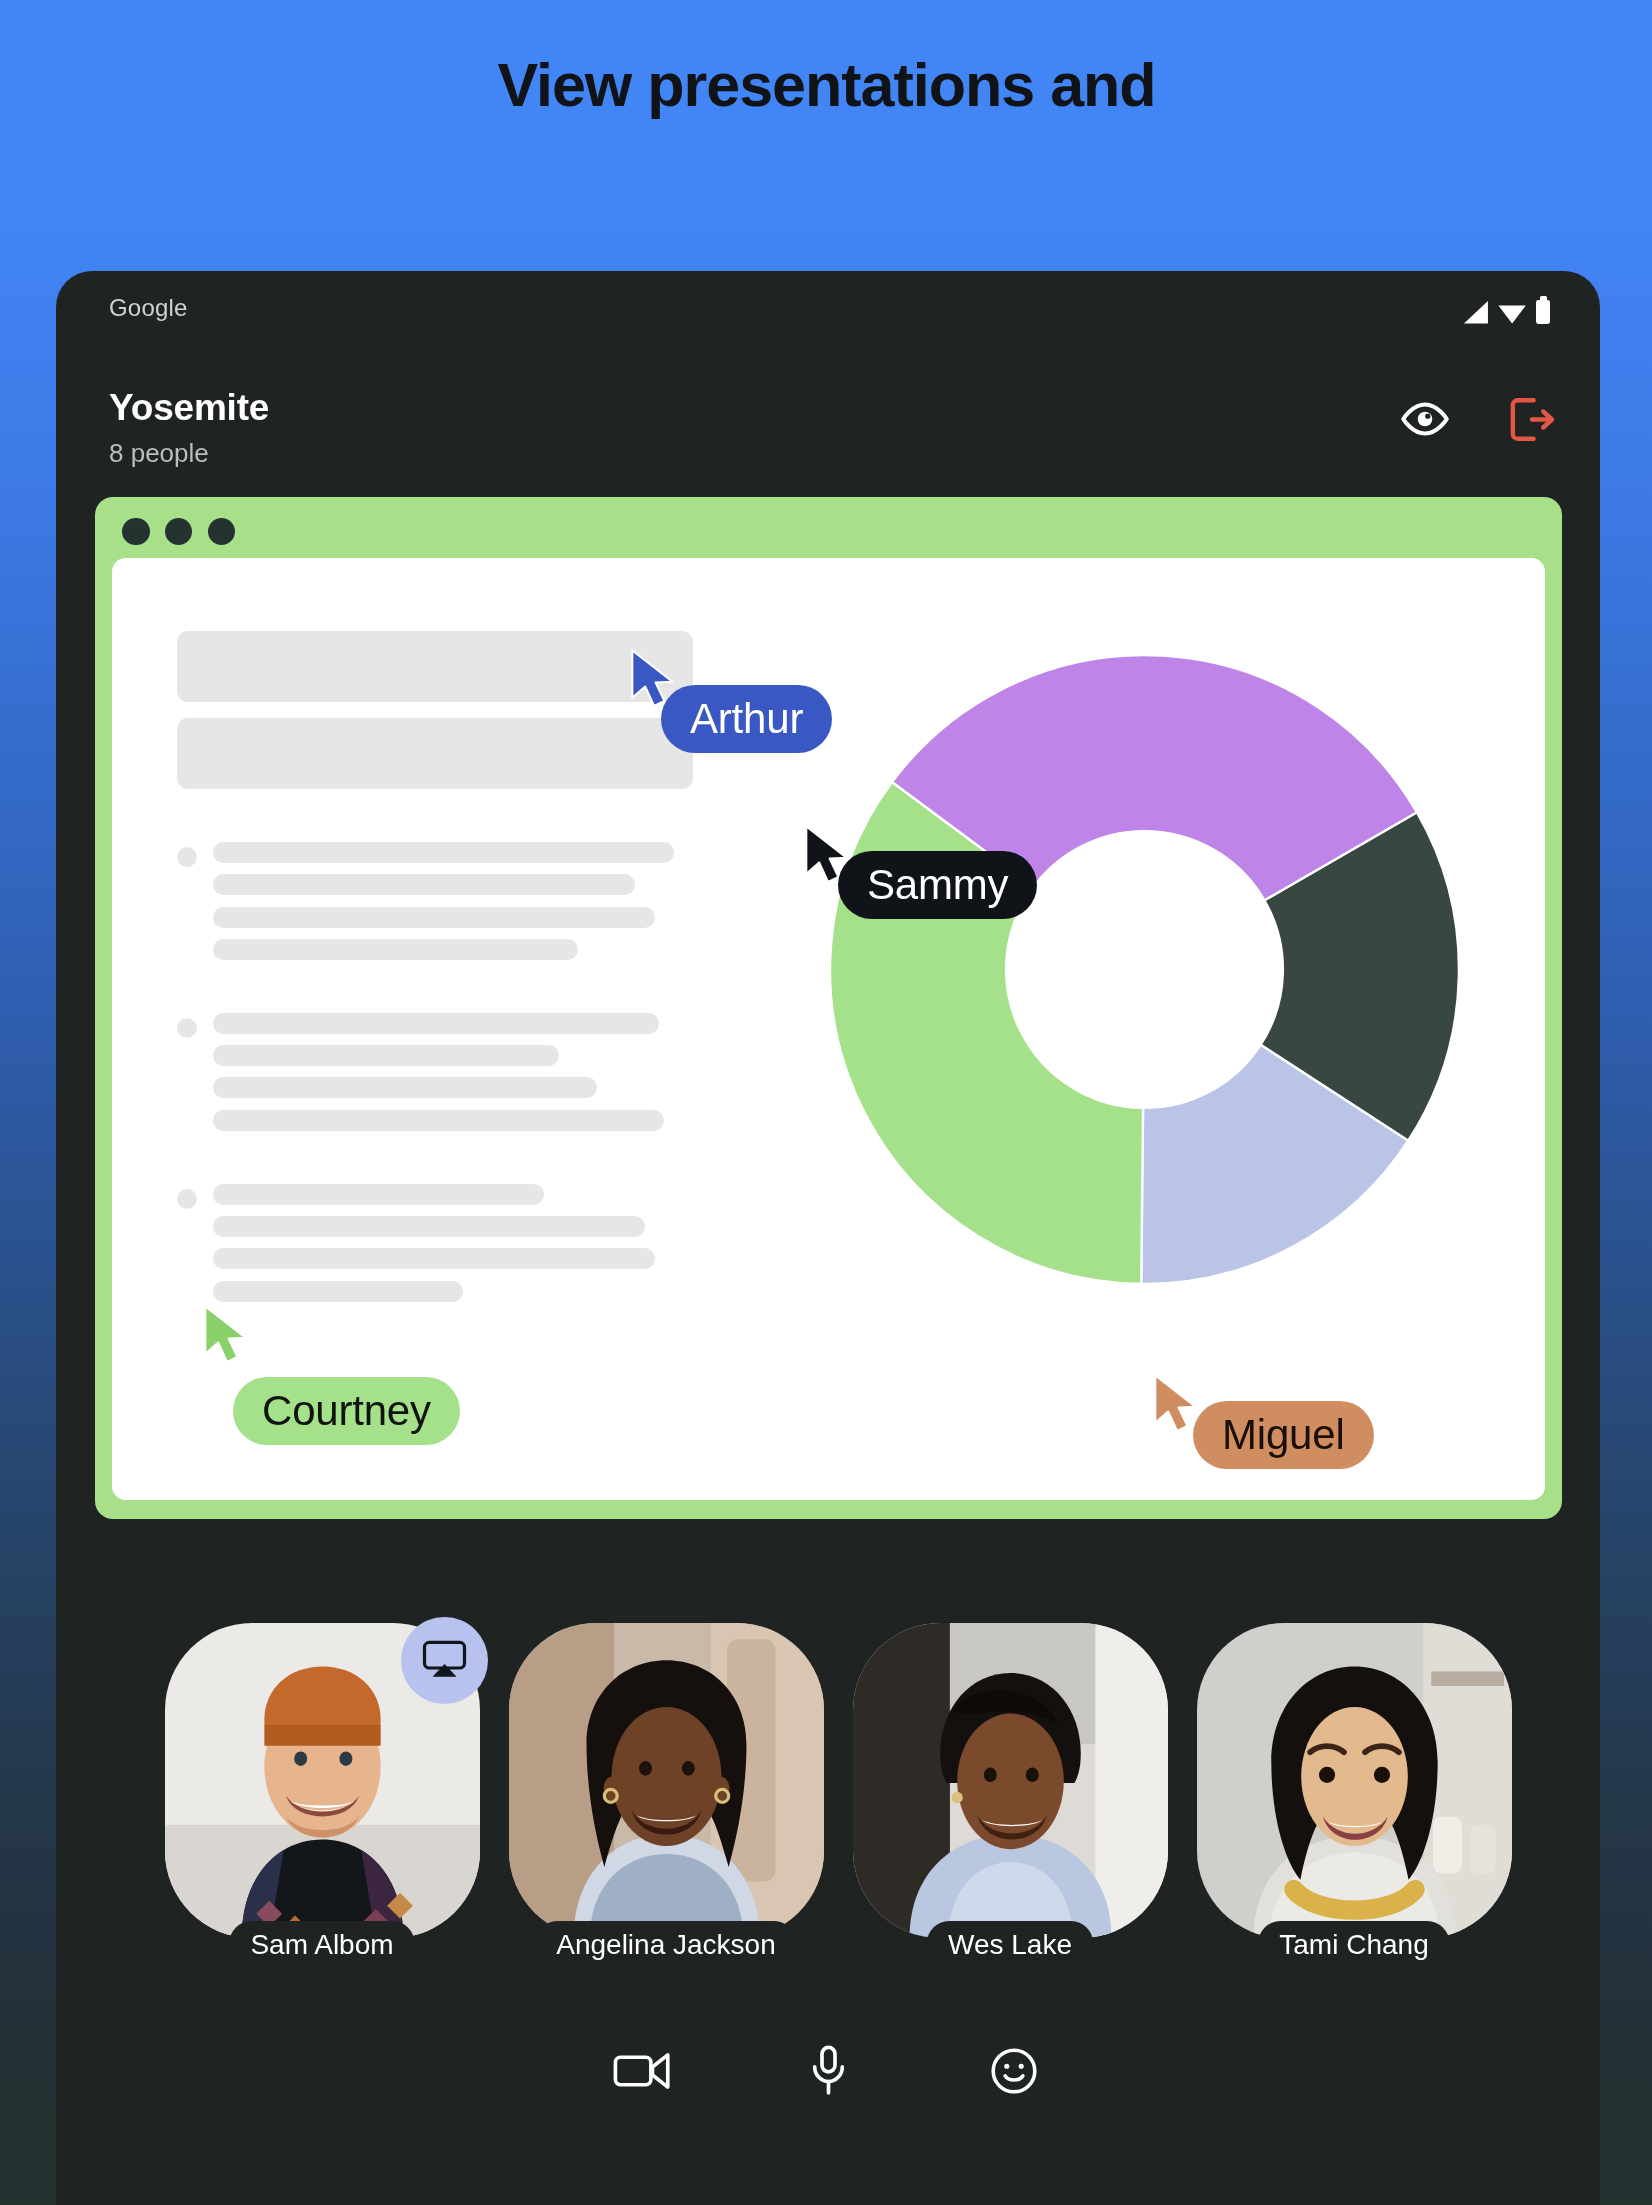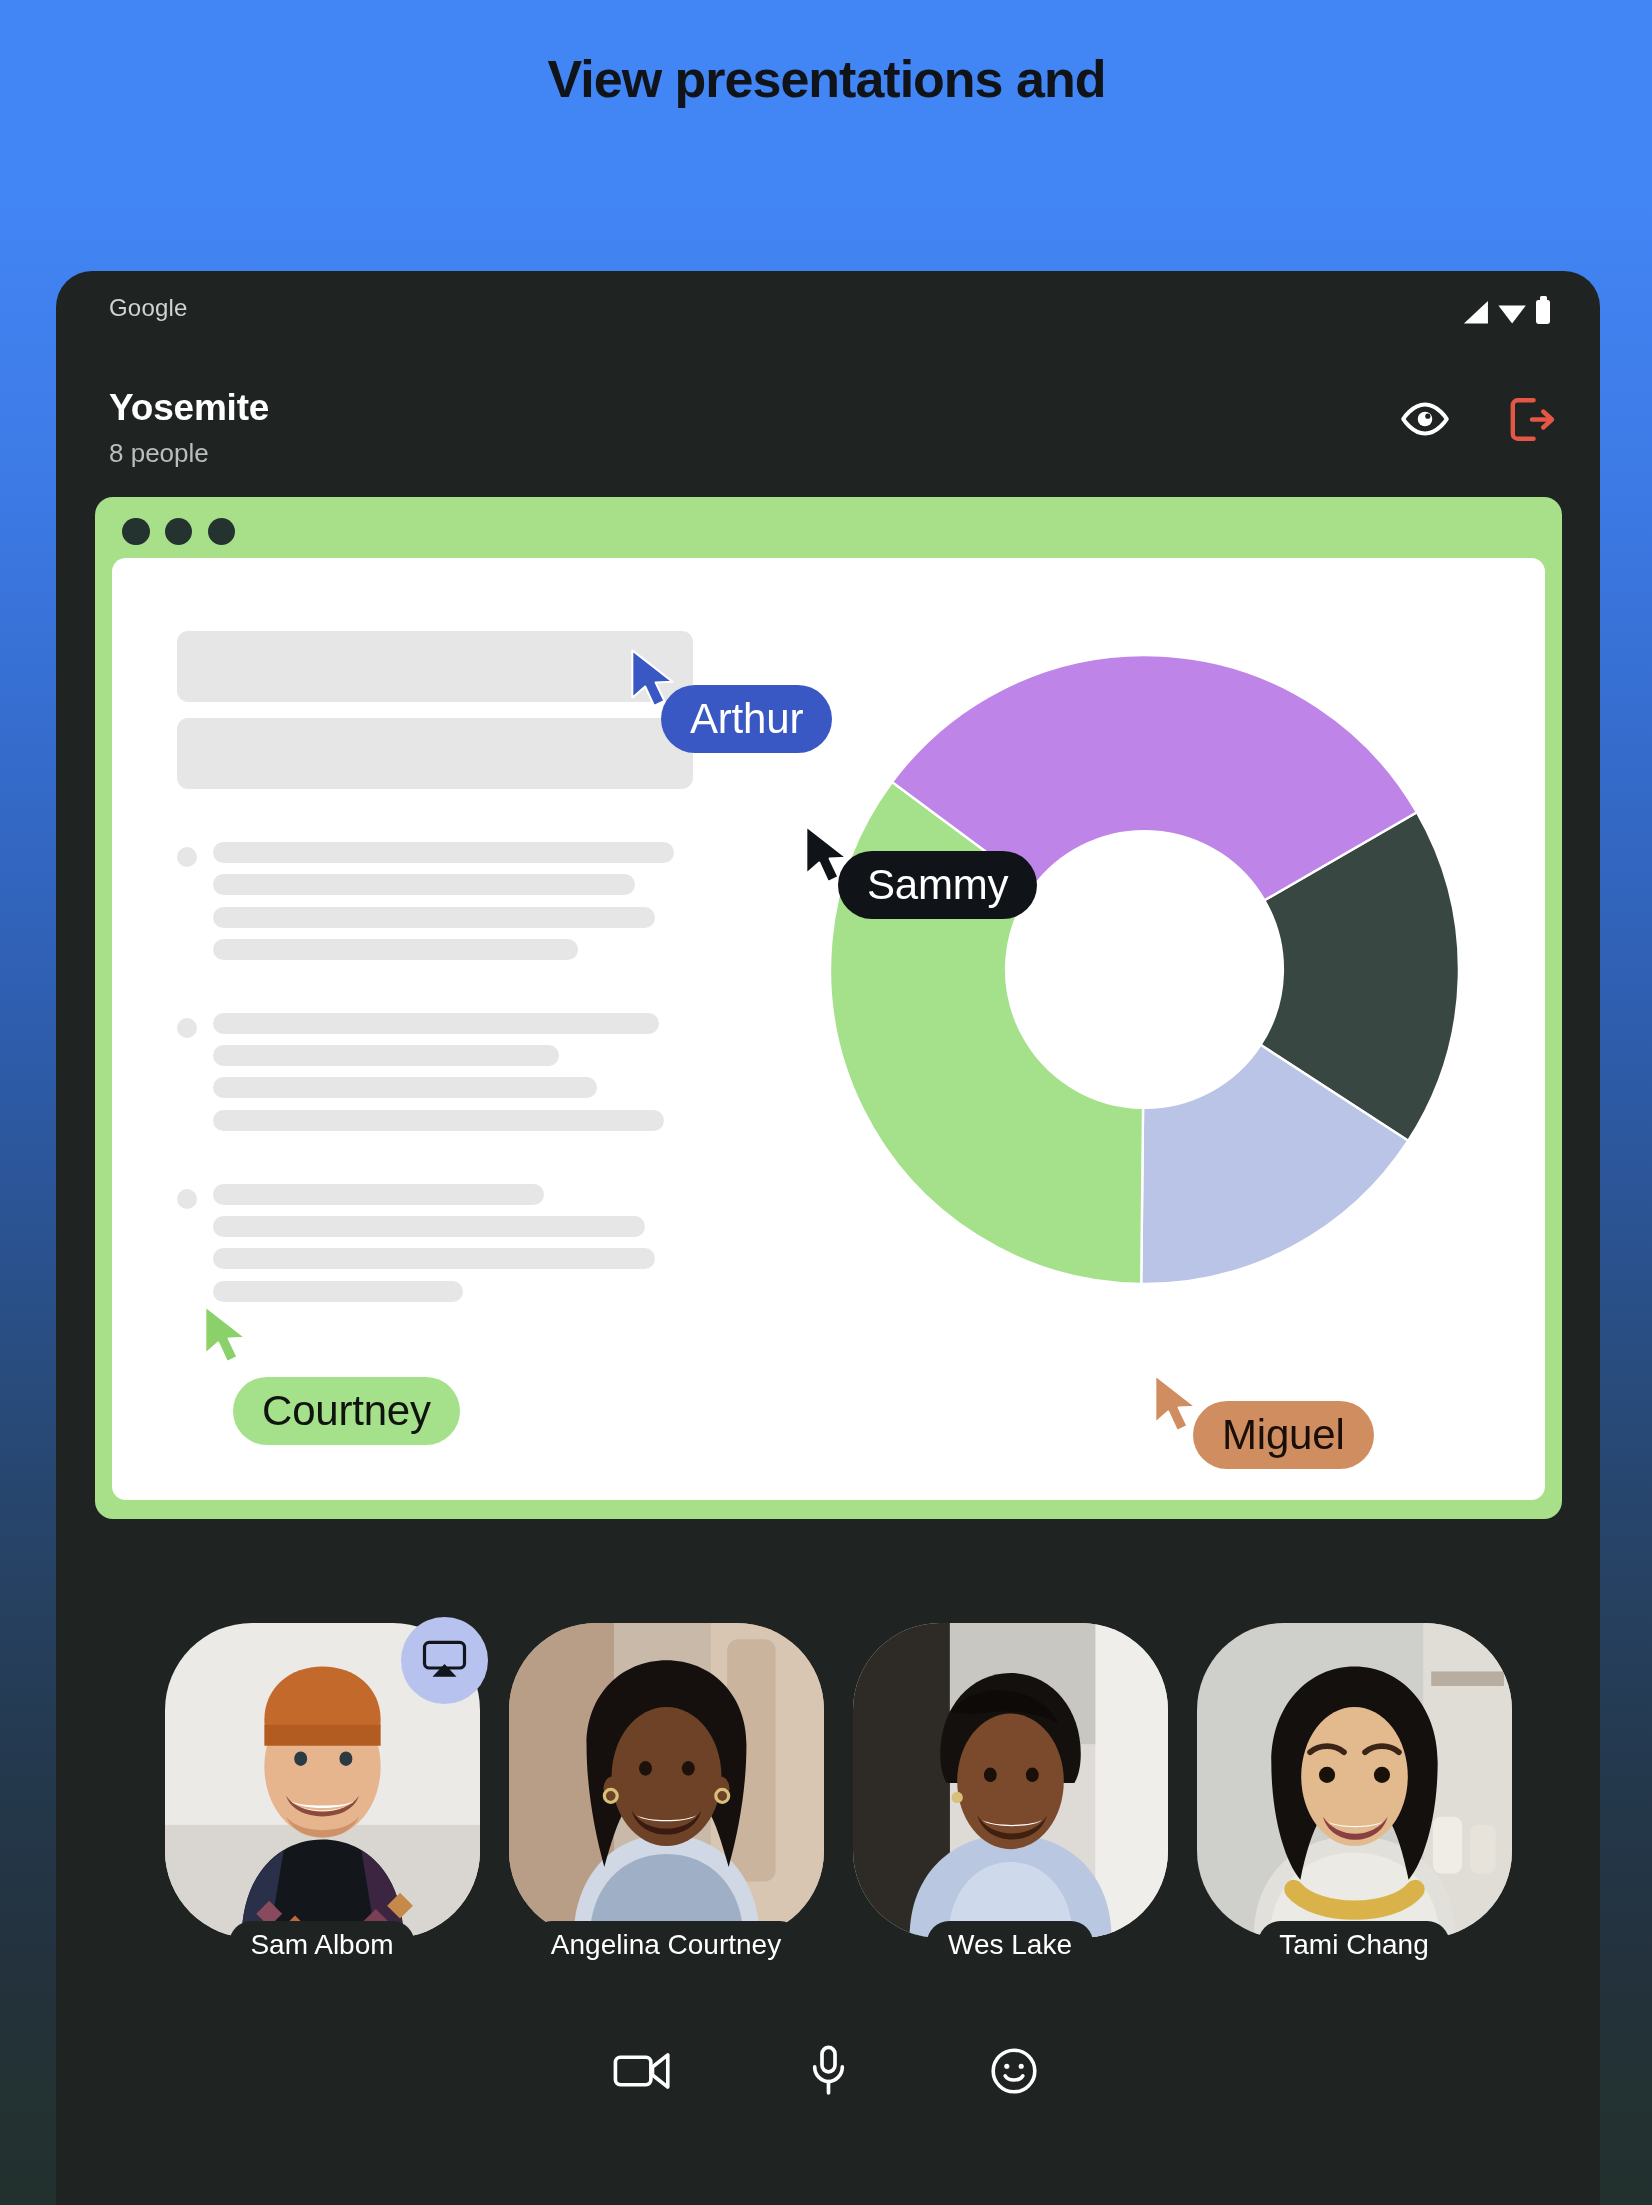--- a/index.html
+++ b/index.html
@@ -29,21 +29,21 @@
   }
 
   
   .headline {
     position: absolute;
     top: 48px;
     left: 0;
     width: 1653px;
     text-align: center;
     color: #101418;
-    font-size: 52px;
+    font-size: 61px;
     font-weight: 700;
     line-height: 1.23;
     letter-spacing: -1px;
   }
 
   
   .device {
     position: absolute;
     left: 56px;
     top: 271px;
@@ -476,21 +476,21 @@
           <ellipse cx="169" cy="180" rx="8" ry="9" fill="#1d120b"></ellipse>
           <ellipse cx="222" cy="180" rx="8" ry="9" fill="#1d120b"></ellipse>
           <path d="M152 232c16 30 70 30 86 0-10 40-76 40-86 0z" fill="#3a1a12"></path>
           <path d="M158 238c14 8 60 8 74 0-10 10-64 10-74 0z" fill="#ffffff"></path>
           <ellipse cx="128" cy="205" rx="11" ry="15" fill="#6e4226"></ellipse>
           <ellipse cx="262" cy="205" rx="11" ry="15" fill="#6e4226"></ellipse>
           <circle cx="126" cy="214" r="8" fill="none" stroke="#d8c07a" stroke-width="4"></circle>
           <circle cx="264" cy="214" r="8" fill="none" stroke="#d8c07a" stroke-width="4"></circle>
         </svg>
       </div>
-      <div class="ptile-nameplate">Angelina Courtney</div>
+      <div class="ptile-nameplate">Angelina Jackson</div>
     </div>
 
     <div class="ptile">
       <div class="ptile-photo">
         <svg viewBox="0 0 390 390">
           <rect width="390" height="390" fill="#dedbd6"></rect>
           <rect x="0" y="0" width="120" height="390" fill="#2e2b27"></rect>
           <rect x="300" y="0" width="90" height="390" fill="#efeeea"></rect>
           <rect x="120" y="0" width="180" height="150" fill="#c9c7c2"></rect>
           <path d="M70 390c0-80 54-128 125-128s125 48 125 128z" fill="#b9c8e0"></path>

